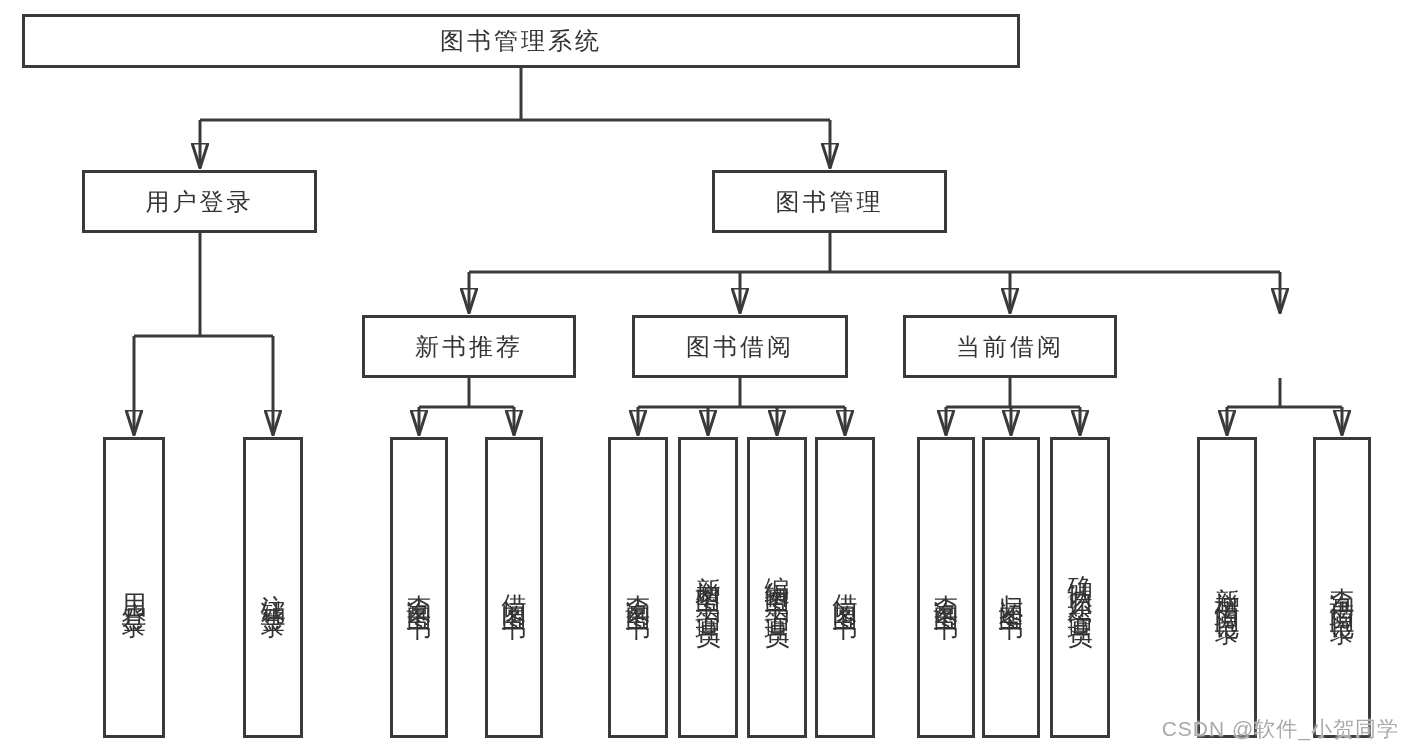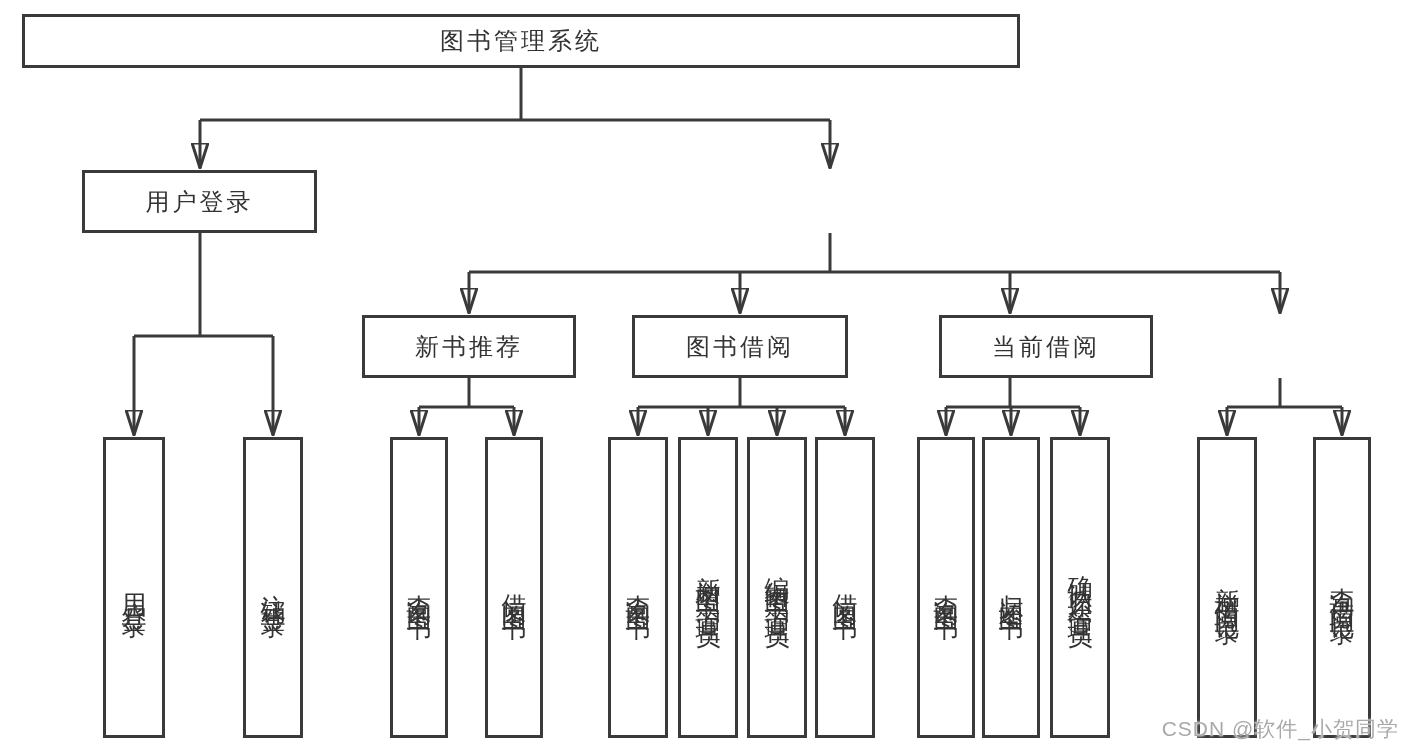--- a/index.html
+++ b/index.html
@@ -32,21 +32,21 @@
     letter-spacing:7px;
     line-height:1;
     white-space:nowrap;
   }
   
   #root { left:22px;  top:14px;  width:998px; height:54px; }
   #l2a  { left:82px;  top:170px; width:235px; height:63px; }
   #l2b  { left:712px; top:170px; width:235px; height:63px; }
   #l3a  { left:362px; top:315px; width:214px; height:63px; }
   #l3b  { left:632px; top:315px; width:216px; height:63px; }
-  #l3c  { left:903px; top:315px; width:214px; height:63px;margin-left:36px; }
+  #l3c  { left:903px; top:315px; width:214px; height:63px; }
   #l3d  { left:1173px;top:315px; width:214px; height:63px; }
   
   .leaf { top:437px; height:301px; }
   #f1  { left:103px;  width:62px; }
   #f2  { left:243px;  width:60px; }
   #f3  { left:390px;  width:58px; }
   #f4  { left:485px;  width:58px; }
   #f5  { left:608px;  width:60px; }
   #f6  { left:678px;  width:60px; }
   #f7  { left:747px;  width:60px; }
@@ -132,20 +132,23 @@
     <line x1="1342" y1="407" x2="1342" y2="435" marker-end="url(#arrow)"></line>
   </svg>
 
   <div class="box h-box" id="root">
     <span>图书管理系统</span>
   </div>
 
   <div class="box h-box" id="l2a">
     <span>用户登录</span>
   </div>
+  <div class="box h-box" id="l2b">
+    <span>图书管理</span>
+  </div>
 
   <div class="box h-box" id="l3a">
     <span>新书推荐</span>
   </div>
   <div class="box h-box" id="l3b">
     <span>图书借阅</span>
   </div>
   <div class="box h-box" id="l3c">
     <span>当前借阅</span>
   </div>

